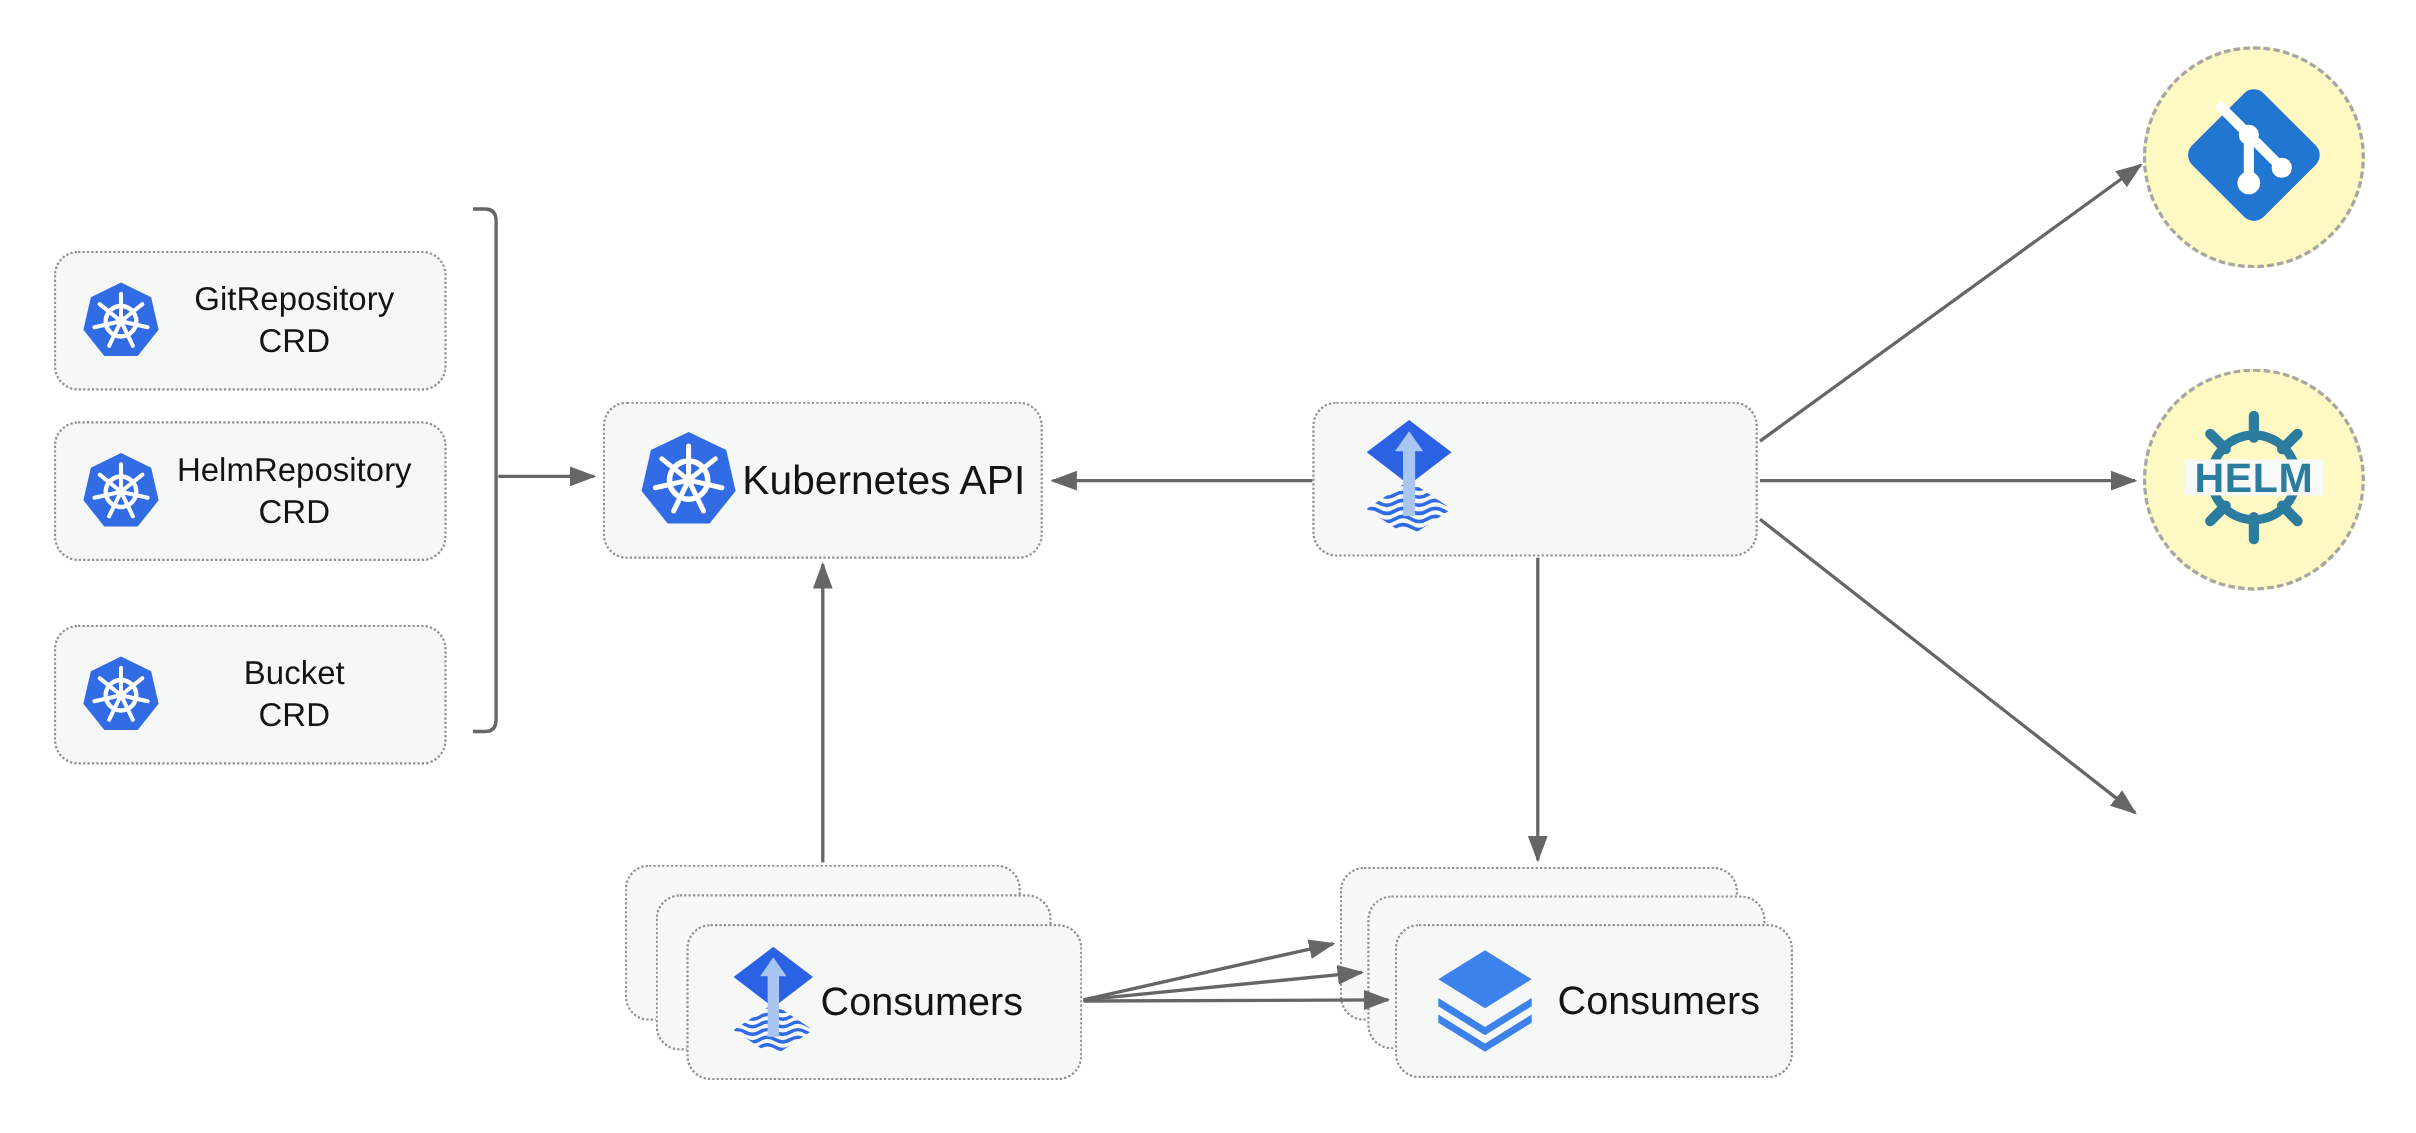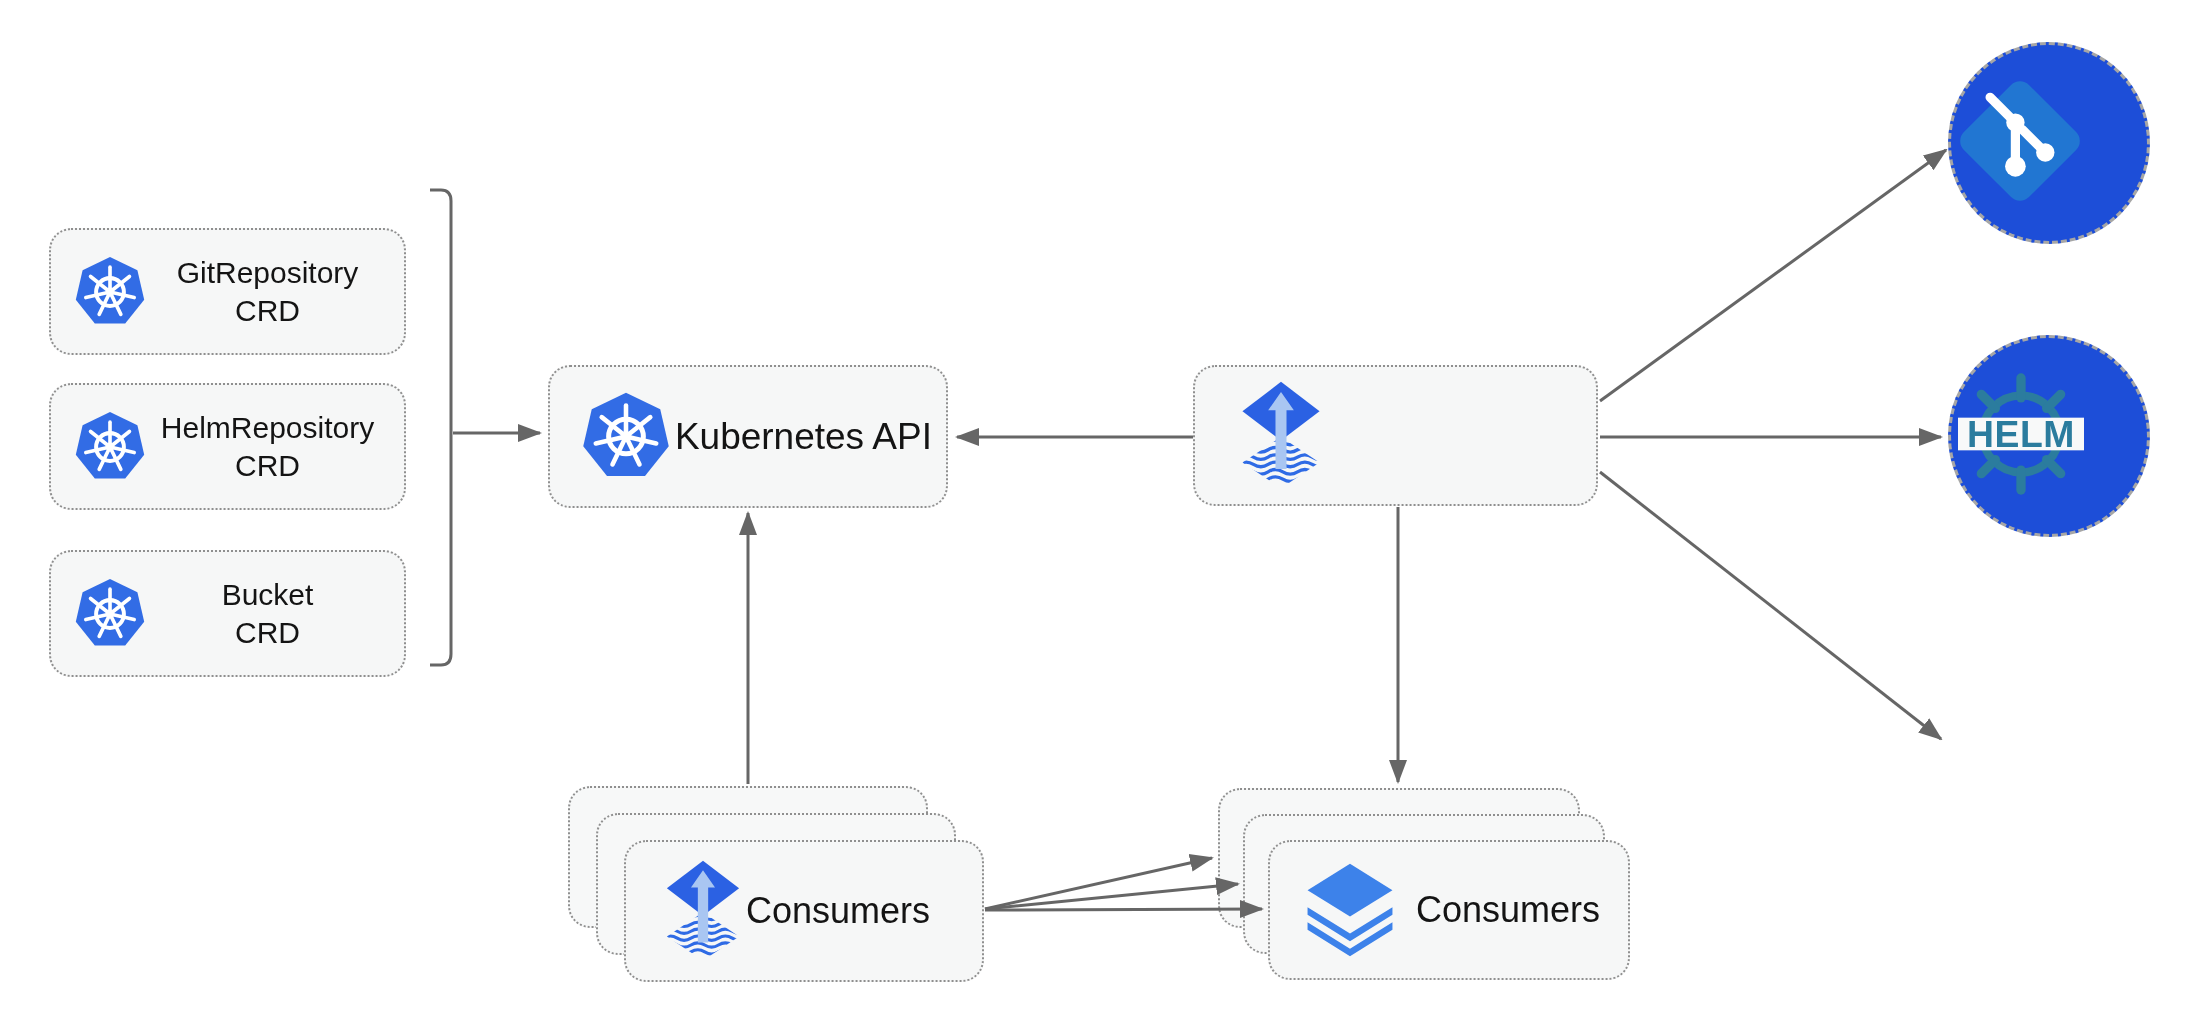--- a/index.html
+++ b/index.html
@@ -29,22 +29,22 @@
   .consumers-front { padding:0 14px 0 34px; }
   .consumers-front .label { flex:1; font-size:36px; }
 
   .artifacts-front { padding:0 14px 0 28px; }
   .artifacts-front .label { flex:1; text-align:center; font-size:36px; }
 
   .stack-back { background:#f7f8f8; }
 
   .ext-circle {
     position:absolute; box-sizing:border-box; width:202px; height:202px;
-    border-radius:50%; background:#1d4ed8; border:3px dashed #a6a6a6;
-    display:flex; align-items:center; 
+    border-radius:50%; background:#fef9c3; border:3px dashed #a6a6a6;
+    display:flex; align-items:center; justify-content:center;
   }
 
   svg text { font-family:"Liberation Sans", sans-serif; }
 
   .connectors { position:absolute; left:0; top:0; pointer-events:none; }
 </style>
 </head>
 <body>
 
 <div class="canvas">
@@ -88,21 +88,21 @@
         <circle cx="50" cy="52" r="19" fill="none" stroke="#ffffff" stroke-width="5.5"></circle>
         <circle cx="50" cy="52" r="6" fill="#ffffff"></circle>
       </svg>
     </span>
     <span class="label two-line">
       <span>HelmRepository</span>
         <span>CRD</span>
     </span>
   </div>
 
-  <div class="node crd" style="left:49px; top:550px; width:357px; height:127px;">
+  <div class="node crd" style="left:49px; top:568px; width:357px; height:127px;">
     <span class="icon">
       <svg width="74" height="76" viewBox="0 0 100 104">
         <polygon points="50,4 87.5,22.1 96.8,62.7 70.8,95.2 29.2,95.2 3.2,62.7 12.5,22.1" fill="#326CE5"></polygon>
         <g stroke="#ffffff" stroke-width="5" stroke-linecap="round">
           <line x1="50" y1="52" x2="50" y2="18"></line>
             <line x1="50" y1="52" x2="76.6" y2="30.8"></line>
           <line x1="50" y1="52" x2="83.1" y2="59.6"></line>
             <line x1="50" y1="52" x2="64.8" y2="82.6"></line>
           <line x1="50" y1="52" x2="35.2" y2="82.6"></line>
             <line x1="50" y1="52" x2="16.9" y2="59.6"></line>

